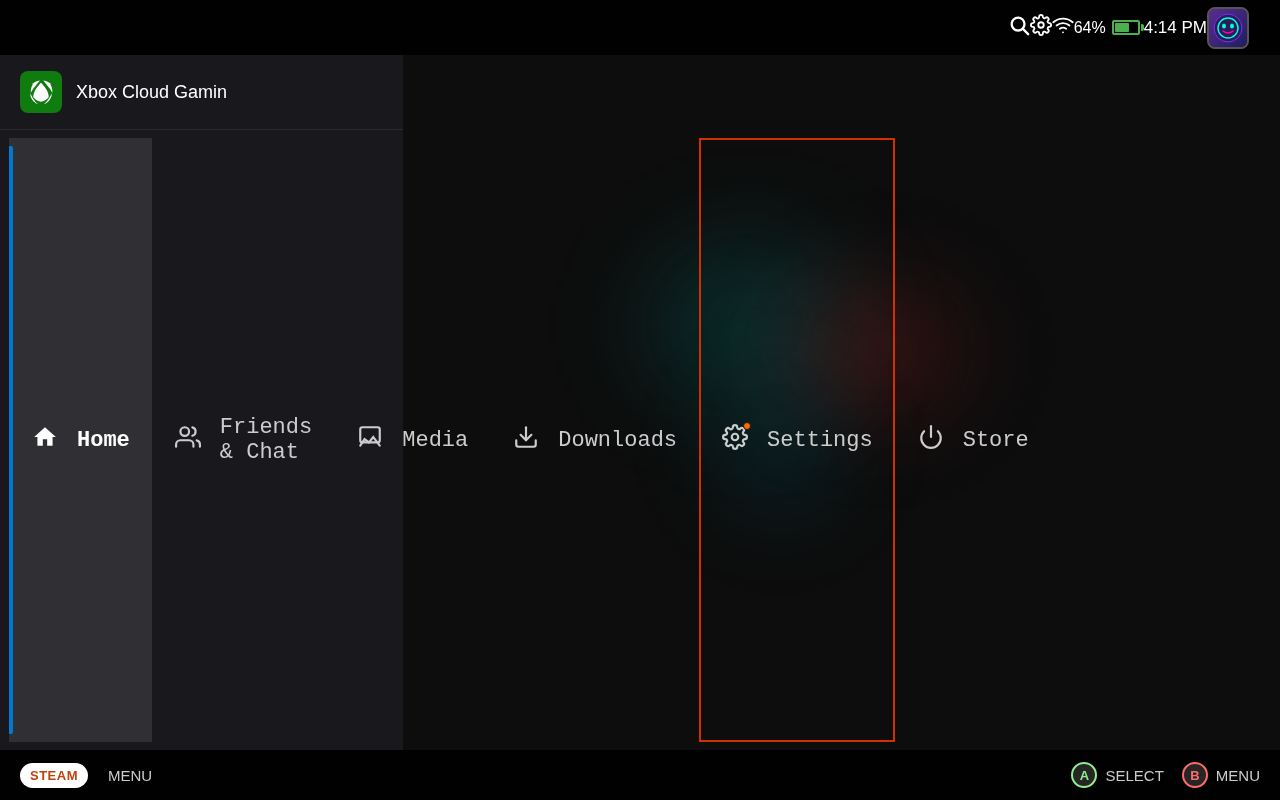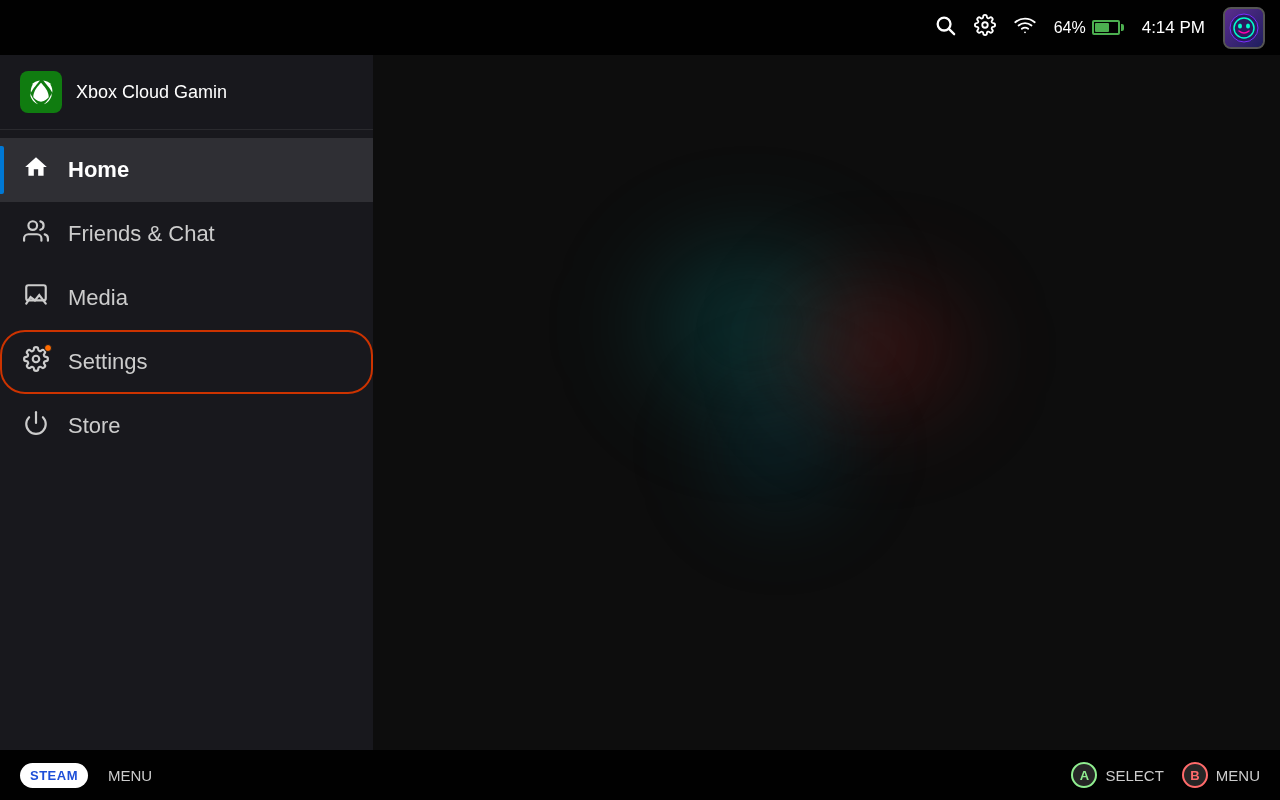--- a/index.html
+++ b/index.html
@@ -44,22 +44,21 @@
 
     
     .status-bar {
       position: absolute;
       top: 0; left: 0; right: 0;
       height: 55px;
       background: rgba(0,0,0,0.85);
       display: flex;
       align-items: center;
       justify-content: flex-end;
-      padding: 0 15px;
-      gap: 18px;
+      padding: 0 31px;
       z-index: 100;
     }
 
     .status-icon {
       color: #ffffff;
       font-size: 20px;
       cursor: pointer;
     }
 
     .battery-container {
@@ -132,21 +131,21 @@
       display: flex;
       align-items: center;
       justify-content: center;
     }
 
     
     .sidebar {
       position: absolute;
       top: 55px;
       left: 0;
-      width: 373px;
+      width: 403px;
       bottom: 50px;
       background: rgba(25, 25, 30, 0.97);
       z-index: 50;
       display: flex;
       flex-direction: column;
     }
 
     
     .xbox-app-header {
       display: flex;
@@ -175,22 +174,23 @@
     .xbox-app-title {
       color: #ffffff;
       font-size: 18px;
       font-weight: 500;
     }
 
     
     .nav-items {
       flex: 1;
       display: flex;
-      flex-direction: column;
-      padding: 8px 0;
+      flex-direction: row;
+      padding: 8px 9px;
+      font-family: Liberation Mono, monospace;
     }
 
     .nav-item {
       display: flex;
       align-items: center;
       gap: 18px;
       padding: 16px 22px;
       cursor: pointer;
       position: relative;
       transition: background 0.15s;
@@ -207,21 +207,20 @@
       top: 8px;
       bottom: 8px;
       width: 4px;
       background: #0078D4;
       border-radius: 0 2px 2px 0;
     }
 
     .nav-item.settings-selected {
       outline: 2px solid #cc3300;
       outline-offset: -2px;
-      border-radius: 25px;
     }
 
     .nav-icon {
       color: #cccccc;
       font-size: 22px;
       width: 28px;
       text-align: center;
       flex-shrink: 0;
     }
 
@@ -248,21 +247,21 @@
       background: rgba(0,0,0,0.9);
       display: flex;
       align-items: center;
       padding: 0 20px;
       z-index: 100;
       gap: 20px;
     }
 
     .steam-badge {
       background: #ffffff;
-      color: #1d4ed8;
+      color: #c2410c;
       font-size: 13px;
       font-weight: 700;
       padding: 5px 10px;
       border-radius: 20px;
       letter-spacing: 0.5px;
     }
 
     .bottom-label {
       color: #cccccc;
       font-size: 15px;
@@ -441,20 +440,30 @@
     <div class="nav-item">
       <span class="nav-icon">
         <svg viewBox="0 0 24 24" style="width:26px;height:26px;fill:none;stroke:#ccc;stroke-width:2;stroke-linecap:round;">
           <rect x="3" y="3" width="18" height="14" rx="2"></rect>
           <polyline points="3 20 7 14 11 17 15 12 21 20"></polyline>
         </svg>
       </span>
       <span class="nav-label">Media</span>
     </div>
 
+    <div class="nav-item">
+      <span class="nav-icon">
+        <svg viewBox="0 0 24 24" style="width:26px;height:26px;fill:none;stroke:#ccc;stroke-width:2;stroke-linecap:round;stroke-linejoin:round;">
+          <path d="M21 15v4a2 2 0 0 1-2 2H5a2 2 0 0 1-2-2v-4"></path>
+          <polyline points="7 10 12 15 17 10"></polyline>
+          <line x1="12" y1="15" x2="12" y2="3"></line>
+        </svg>
+      </span>
+      <span class="nav-label">Downloads</span>
+    </div>
 
     <div class="nav-item settings-selected">
       <span class="nav-icon settings-icon-wrapper">
         <svg viewBox="0 0 24 24" style="width:26px;height:26px;fill:none;stroke:#ccc;stroke-width:2;">
           <circle cx="12" cy="12" r="3"></circle>
           <path d="M19.4 15a1.65 1.65 0 0 0 .33 1.82l.06.06a2 2 0 0 1-2.83 2.83l-.06-.06a1.65 1.65 0 0 0-1.82-.33 1.65 1.65 0 0 0-1 1.51V21a2 2 0 0 1-4 0v-.09A1.65 1.65 0 0 0 9 19.4a1.65 1.65 0 0 0-1.82.33l-.06.06a2 2 0 0 1-2.83-2.83l.06-.06A1.65 1.65 0 0 0 4.68 15a1.65 1.65 0 0 0-1.51-1H3a2 2 0 0 1 0-4h.09A1.65 1.65 0 0 0 4.6 9a1.65 1.65 0 0 0-.33-1.82l-.06-.06a2 2 0 0 1 2.83-2.83l.06.06A1.65 1.65 0 0 0 9 4.68a1.65 1.65 0 0 0 1-1.51V3a2 2 0 0 1 4 0v.09a1.65 1.65 0 0 0 1 1.51 1.65 1.65 0 0 0 1.82-.33l.06-.06a2 2 0 0 1 2.83 2.83l-.06.06A1.65 1.65 0 0 0 19.4 9a1.65 1.65 0 0 0 1.51 1H21a2 2 0 0 1 0 4h-.09a1.65 1.65 0 0 0-1.51 1z"></path>
         </svg>
         <div class="settings-dot"></div>
       </span>
       <span class="nav-label">Settings</span>

